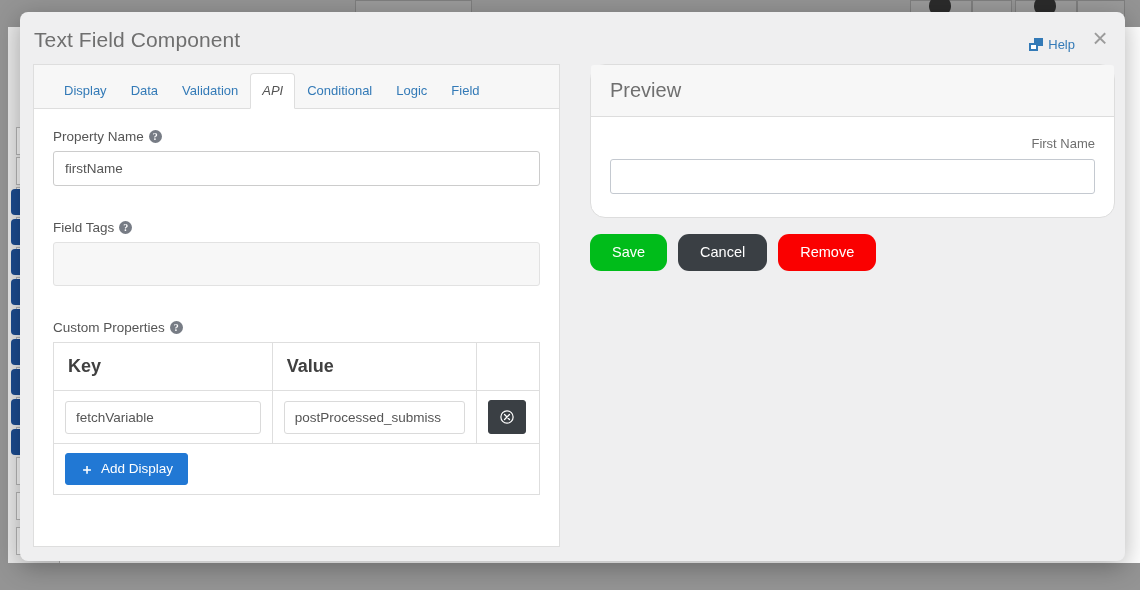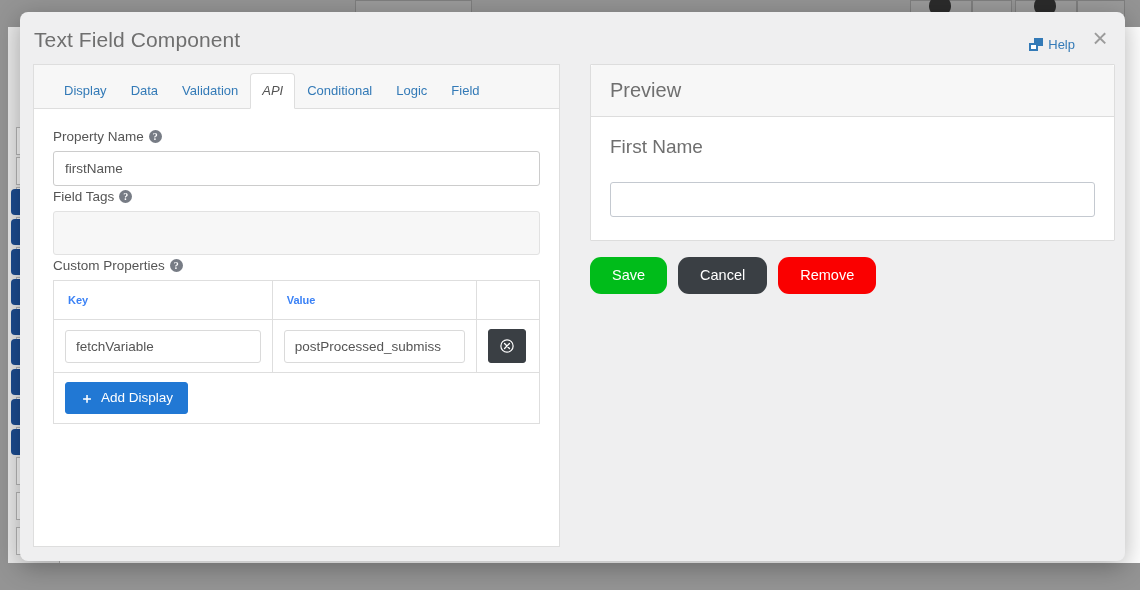--- a/index.html
+++ b/index.html
@@ -151,32 +151,32 @@
     outline: none;
   }
 
   .tags-box {
     width: 100%; height: 44px;
     border: 1px solid #e2e2e2; border-radius: 3px;
     background: #f7f7f7;
     cursor: text;
   }
 
-  .mb-group { margin-bottom: 3px; }
+  .mb-group { margin-bottom: 34px; }
 
   
   .cp-table {
     width: 100%;
     border: 1px solid #dedede;
     border-collapse: collapse;
     background: #ffffff;
   }
   .cp-table th {
     text-align: left;
-    font-size: 11px; color: #3b82f6; font-weight: bold;
+    font-size: 18px; color: #404040; font-weight: bold;
     padding: 13px 14px;
     border: 1px solid #dedede;
   }
   .cp-table td {
     padding: 9px 11px;
     border: 1px solid #dedede;
     vertical-align: middle;
   }
   .col-key   { width: 45%; }
   .col-value { width: 42%; }
@@ -207,33 +207,33 @@
   }
   .plus { font-weight: bold; font-size: 14px; }
 
   
   #right-col {
     position: absolute; left: 570px; top: 52px;
     width: 525px;
   }
   .preview-card {
     border: 1px solid #dddddd;
-    border-radius: 1px;
+    border-radius: 15px;
     background: #ffffff;
   }
   .preview-head {
     background: #f7f7f7;
     border-bottom: 1px solid #dddddd;
     padding: 14px 19px;
     font-size: 20px; color: #6f6f6f;
     border-radius: 3px 3px 0 0;
   }
   .preview-body { padding: 19px 19px 23px 19px; }
   .preview-label {
-    font-size: 19px; color: #6f6f6f; margin-bottom: 24px;
+    font-size: 13px; color: #6f6f6f; margin-bottom: 8px; text-align: right;
   }
   .preview-input {
     width: 100%; height: 35px;
     border: 1px solid #c4c9d0; border-radius: 3px;
     padding: 6px 11px;
     font-size: 13.5px; color: #555555;
     font-family: "Liberation Sans", sans-serif;
     outline: none;
   }
 

